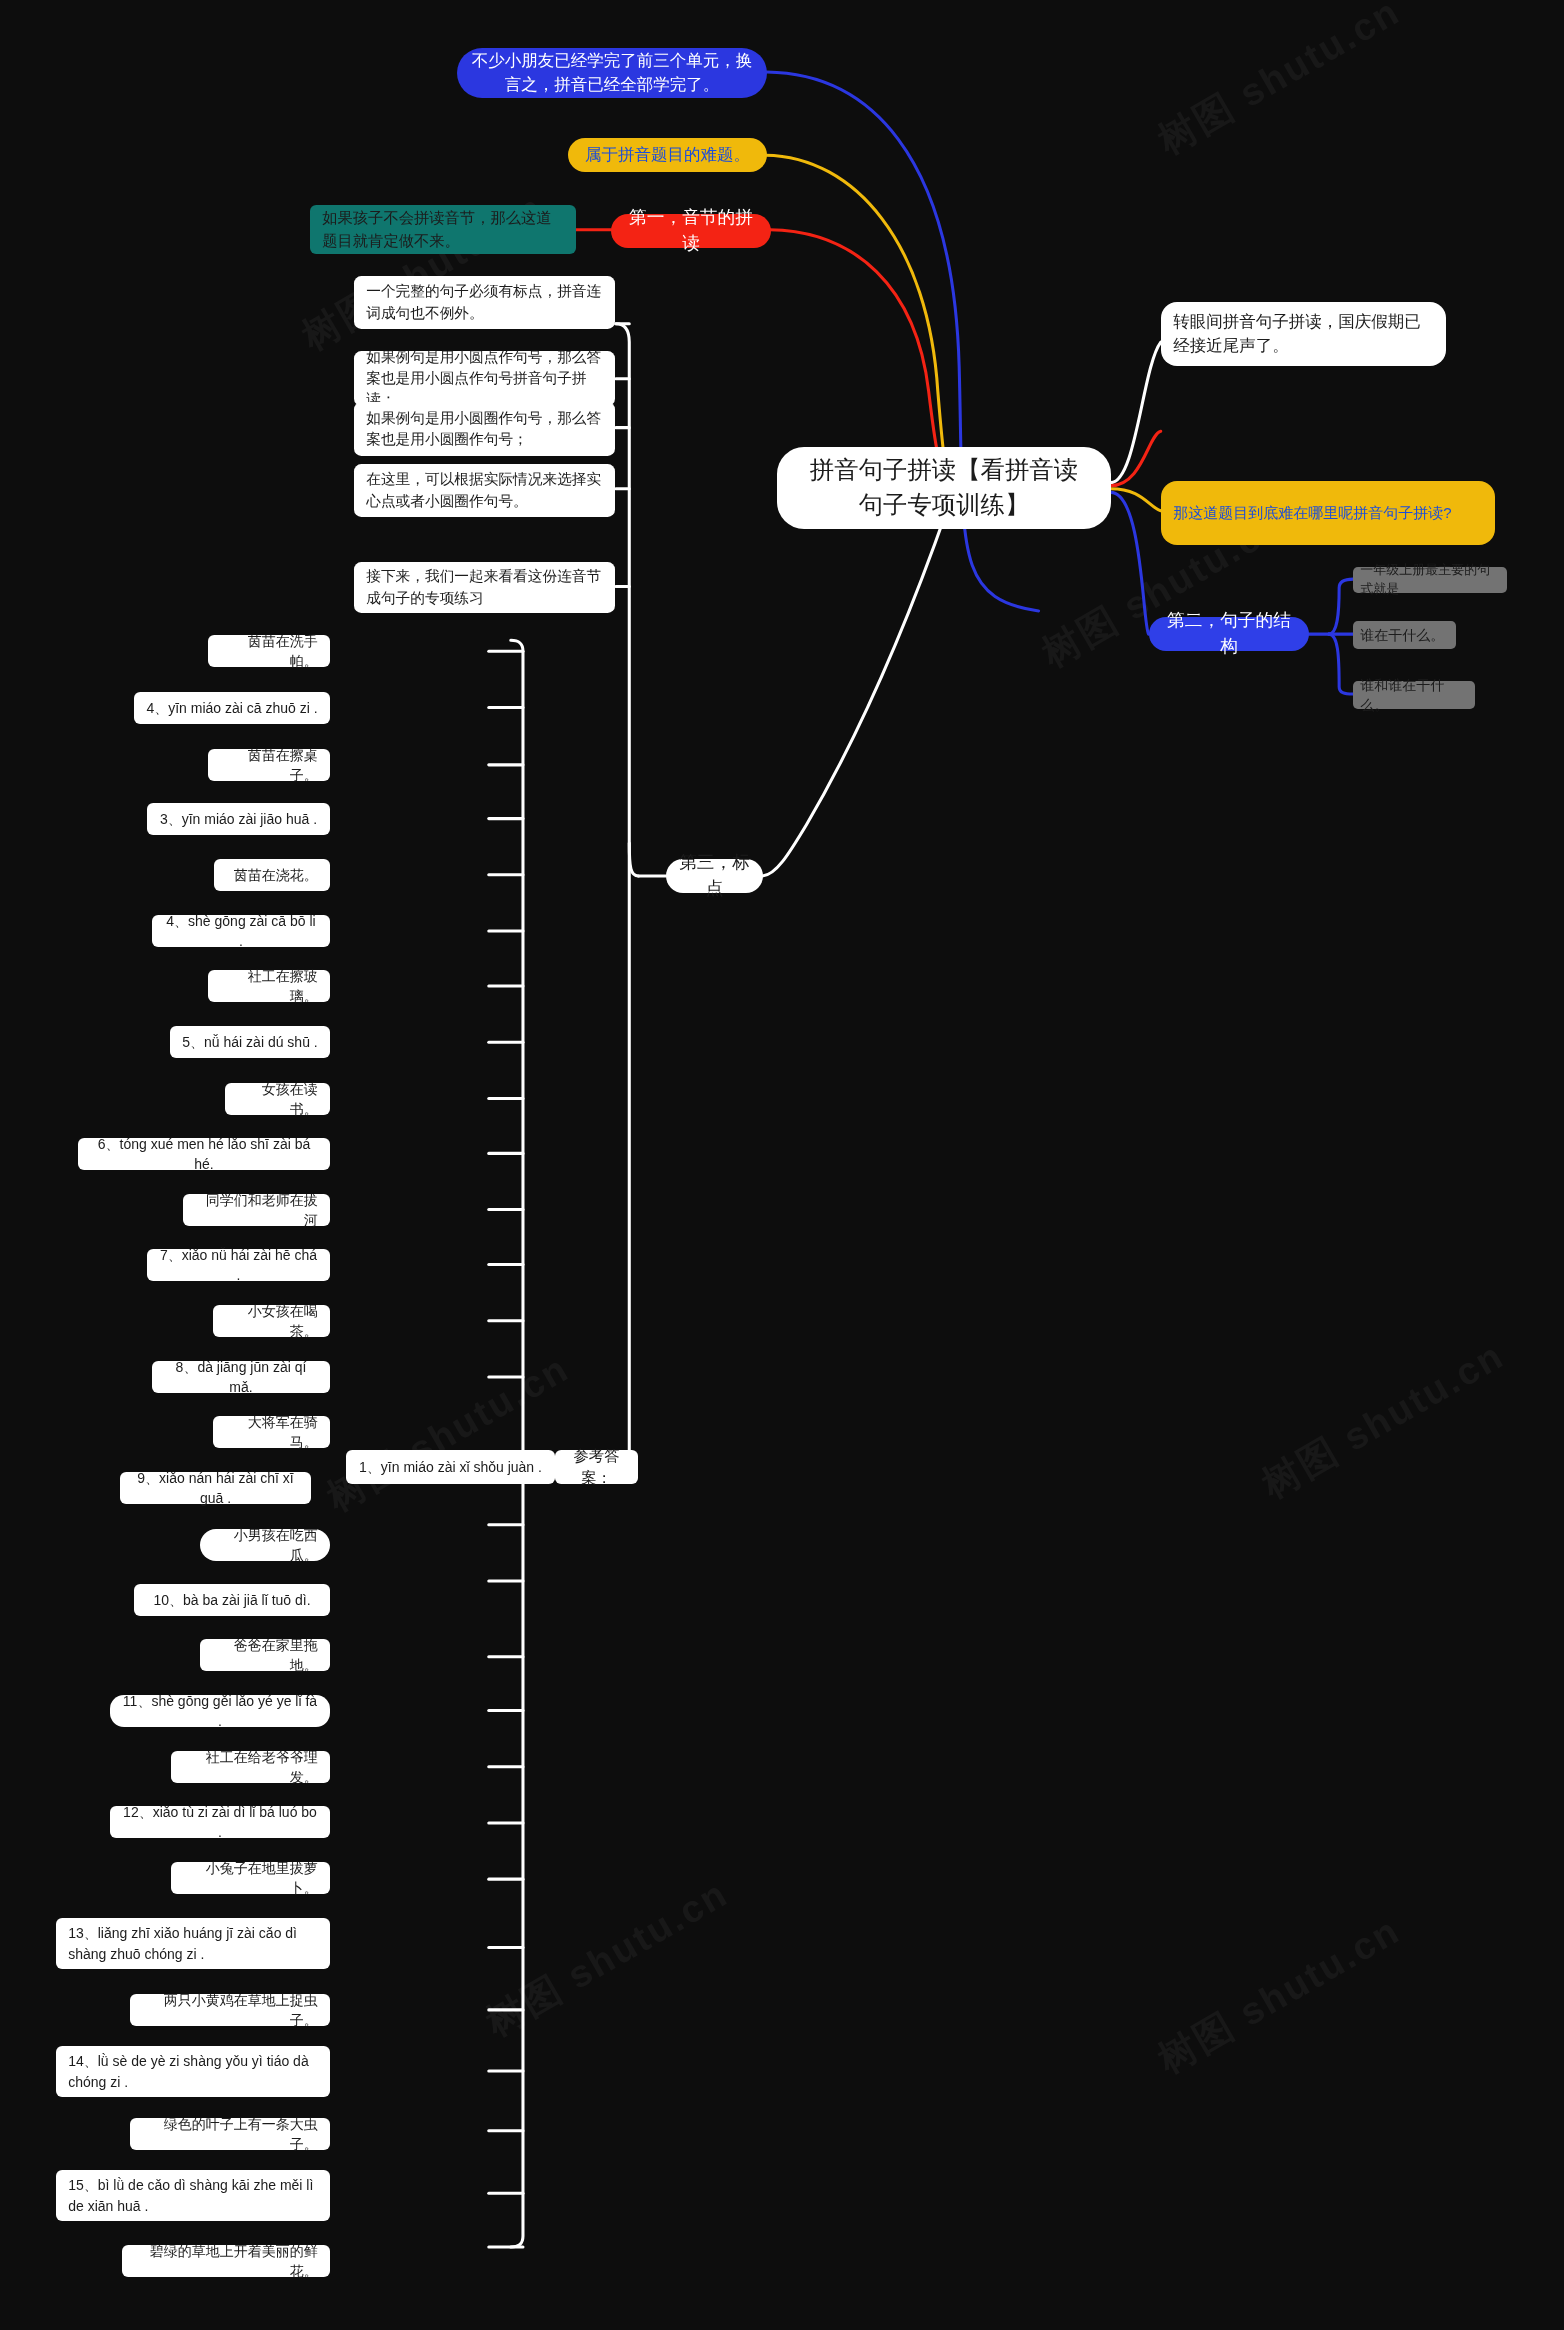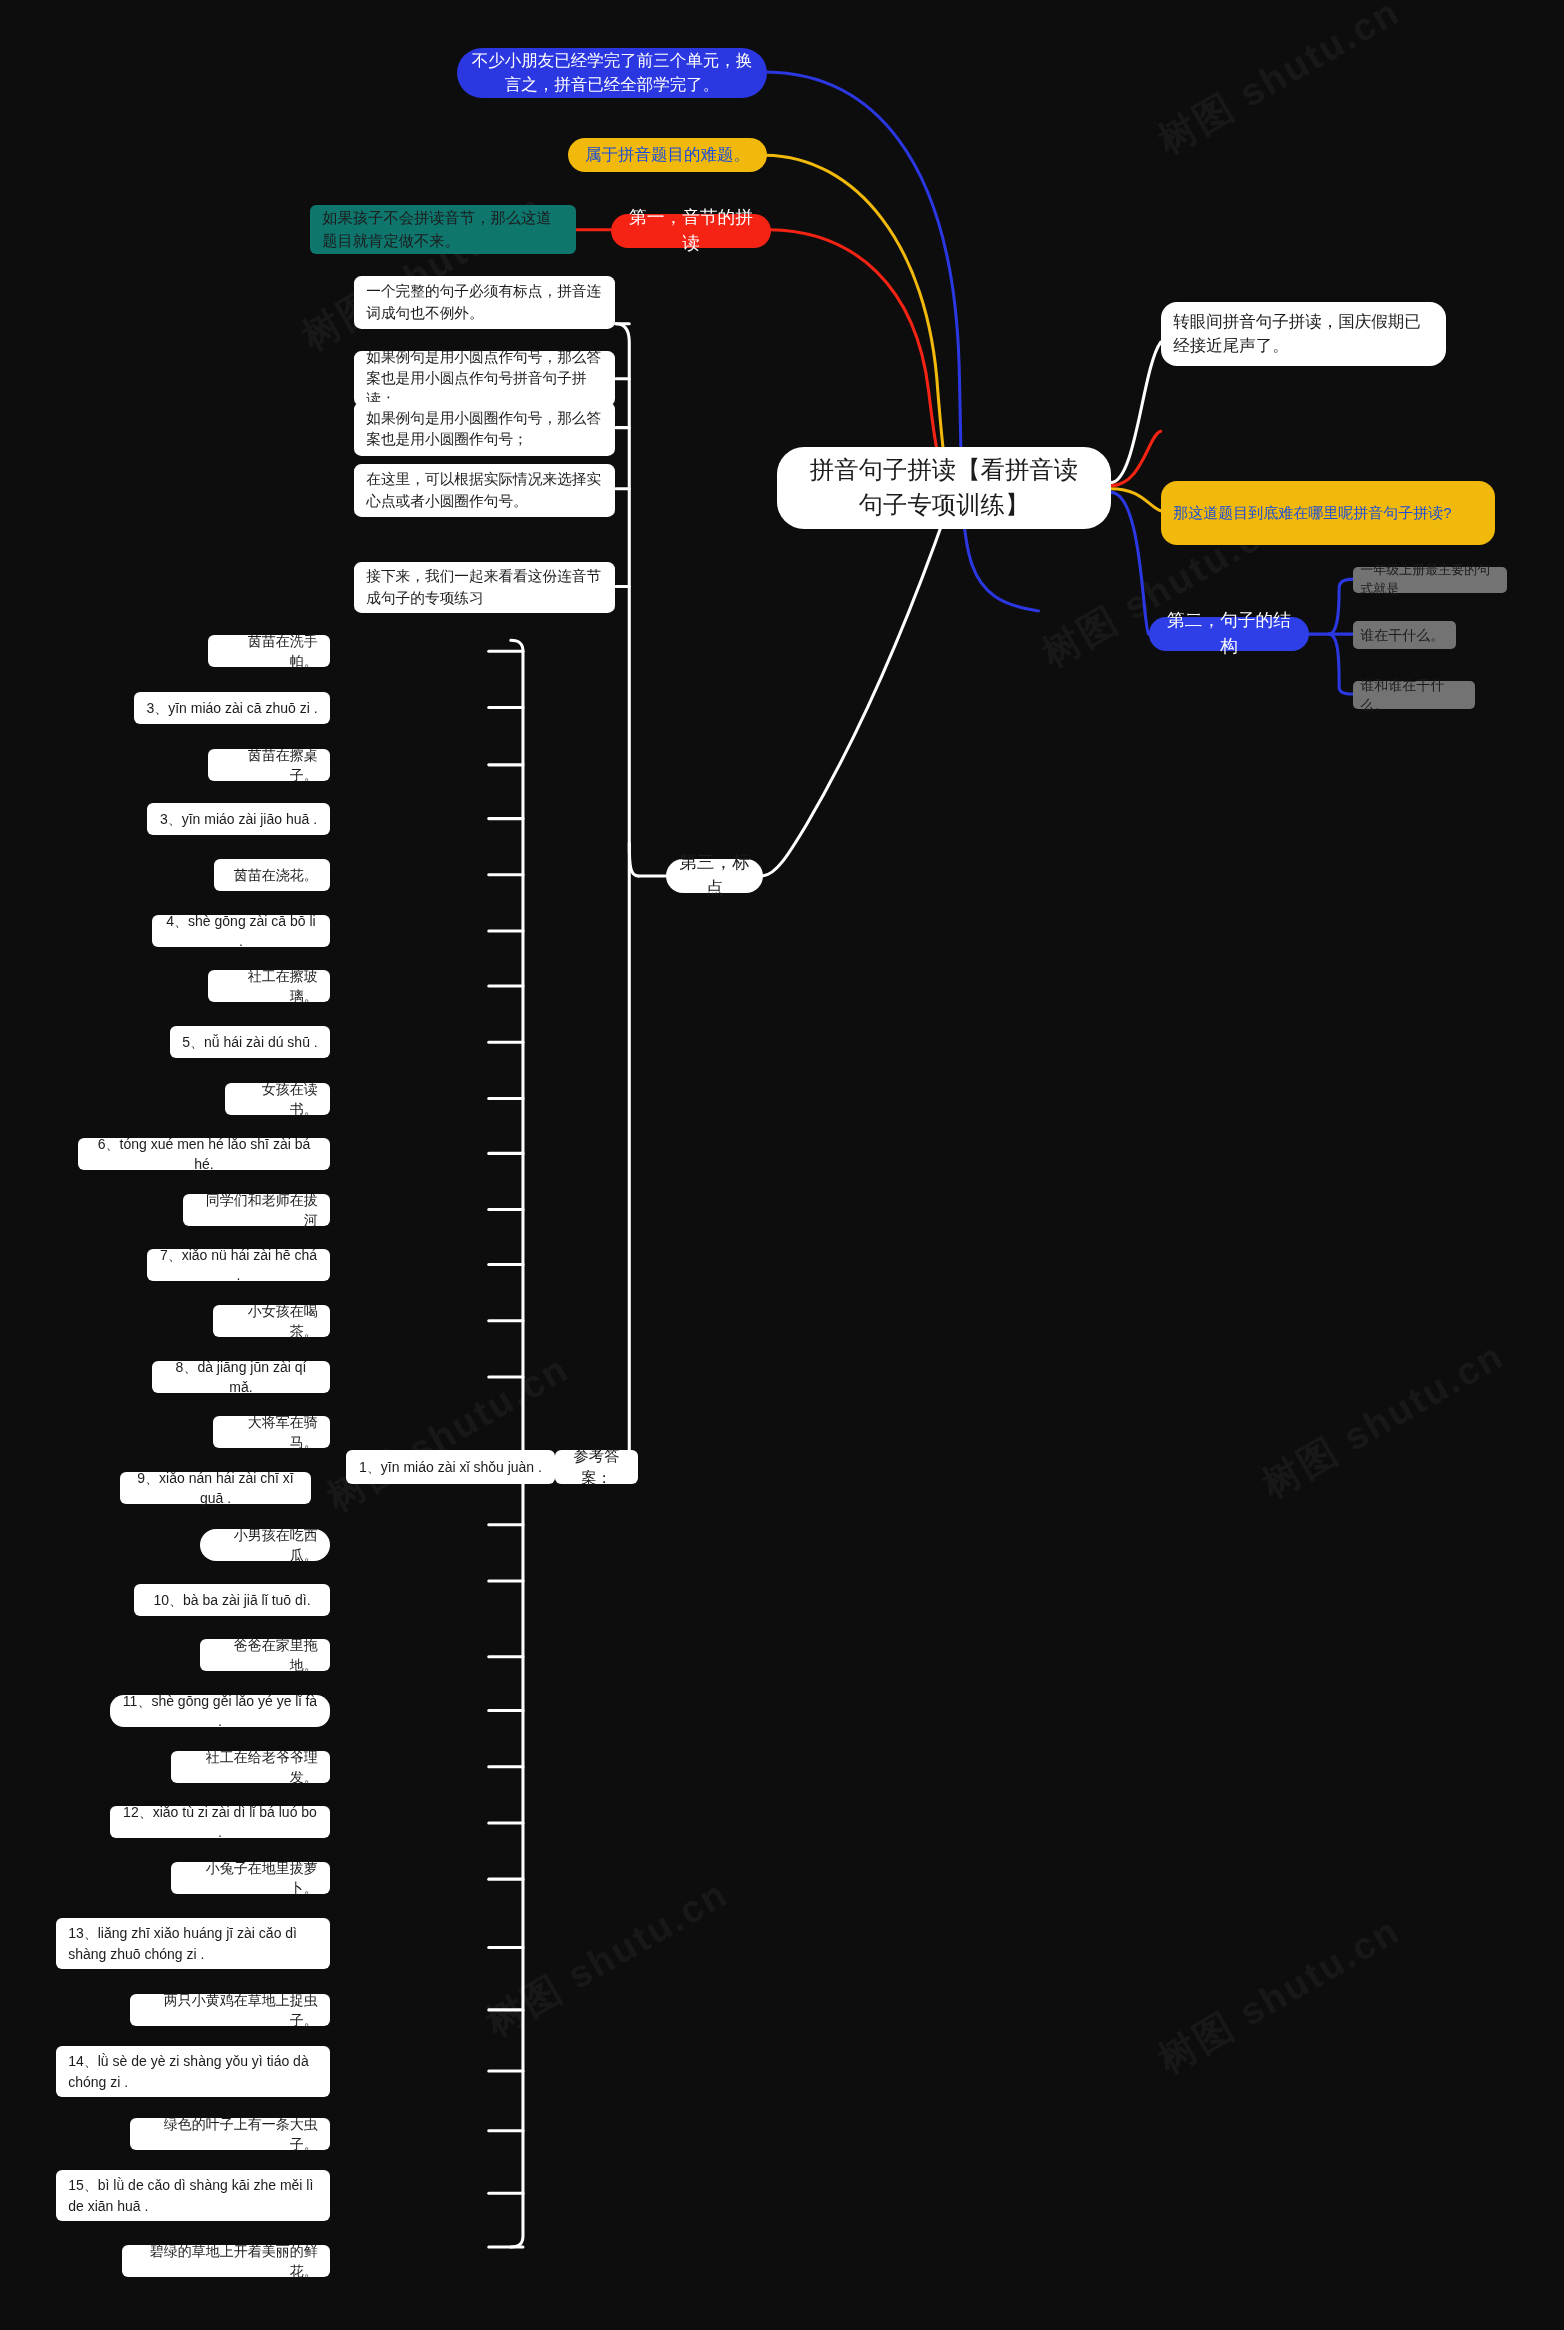--- a/index.html
+++ b/index.html
@@ -197,21 +197,21 @@
 
   <div class="node white ctr" style="left:555px;top:1450px;width:83px;height:34px;border-radius:6.1px;font-size:15.3px;">
     <span>参考答案：</span>
   </div>
 
   <div class="node white rightpad" style="left:208px;top:635px;width:122px;height:32px;border-radius:6.1px;font-size:14px;">
     <span>茵苗在洗手帕。</span>
   </div>
 
   <div class="node white ctr" style="left:134px;top:692px;width:196px;height:32px;border-radius:6.1px;font-size:14px;">
-    <span>3、yīn miáo zài cā zhuō zi .</span>
+    <span>4、yīn miáo zài cā zhuō zi .</span>
   </div>
 
   <div class="node white rightpad" style="left:208px;top:749px;width:122px;height:32px;border-radius:6.1px;font-size:14px;">
     <span>茵苗在擦桌子。</span>
   </div>
 
   <div class="node white ctr" style="left:147px;top:803px;width:183px;height:32px;border-radius:6.1px;font-size:14px;">
     <span>3、yīn miáo zài jiāo huā .</span>
   </div>
 

